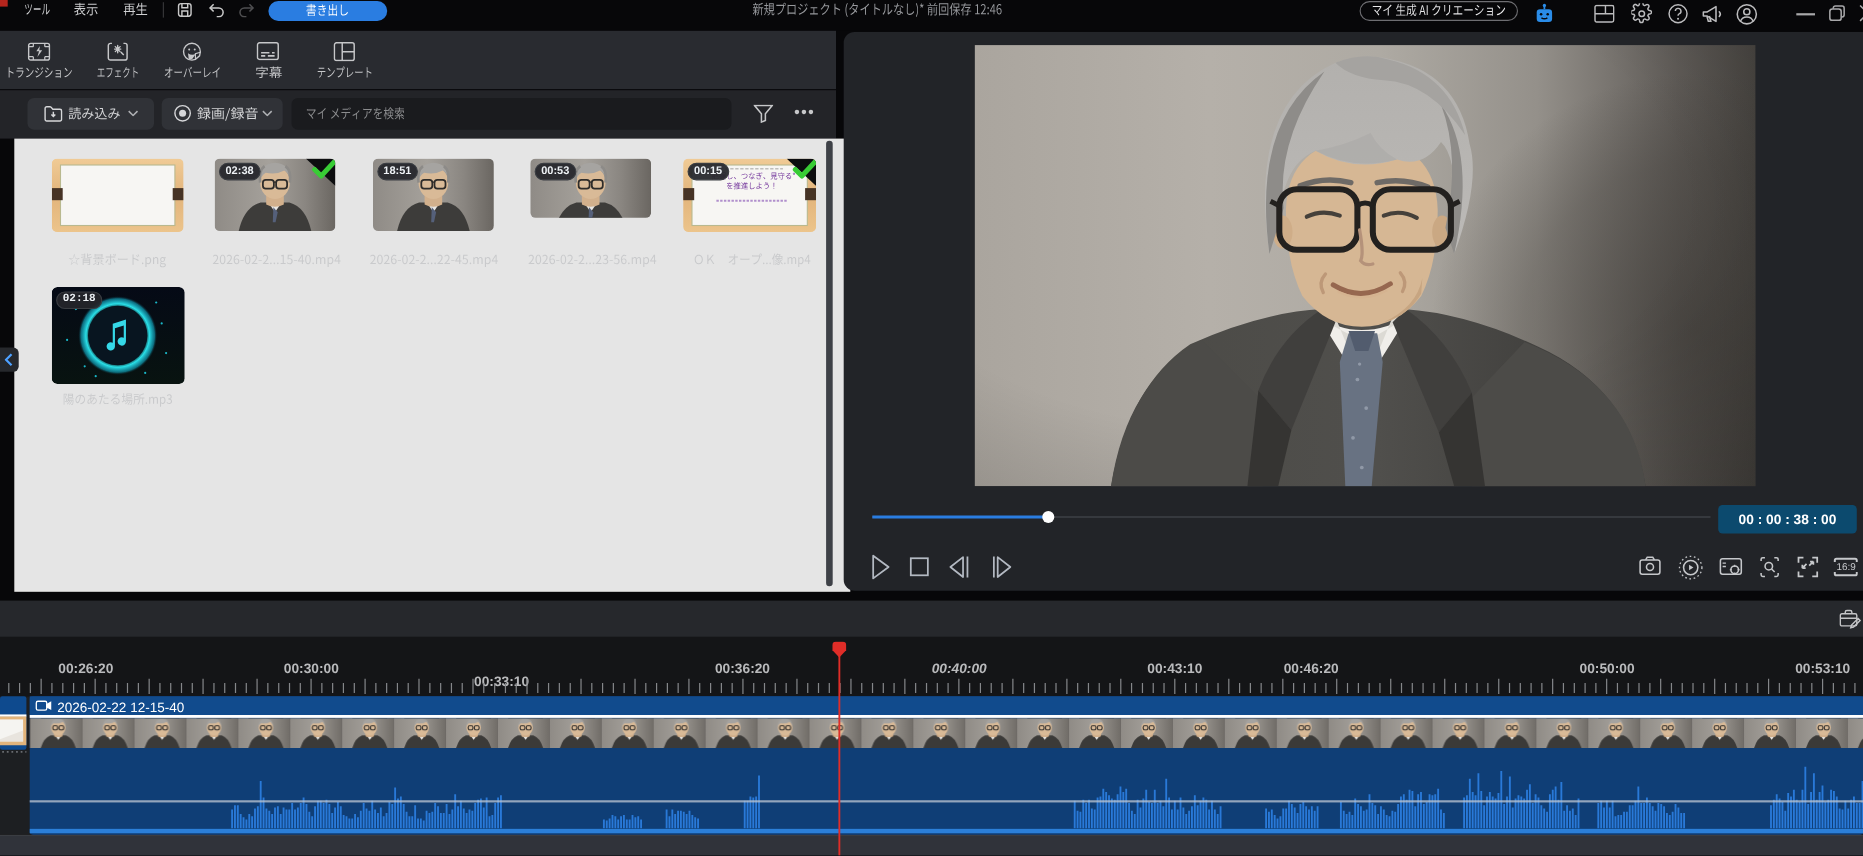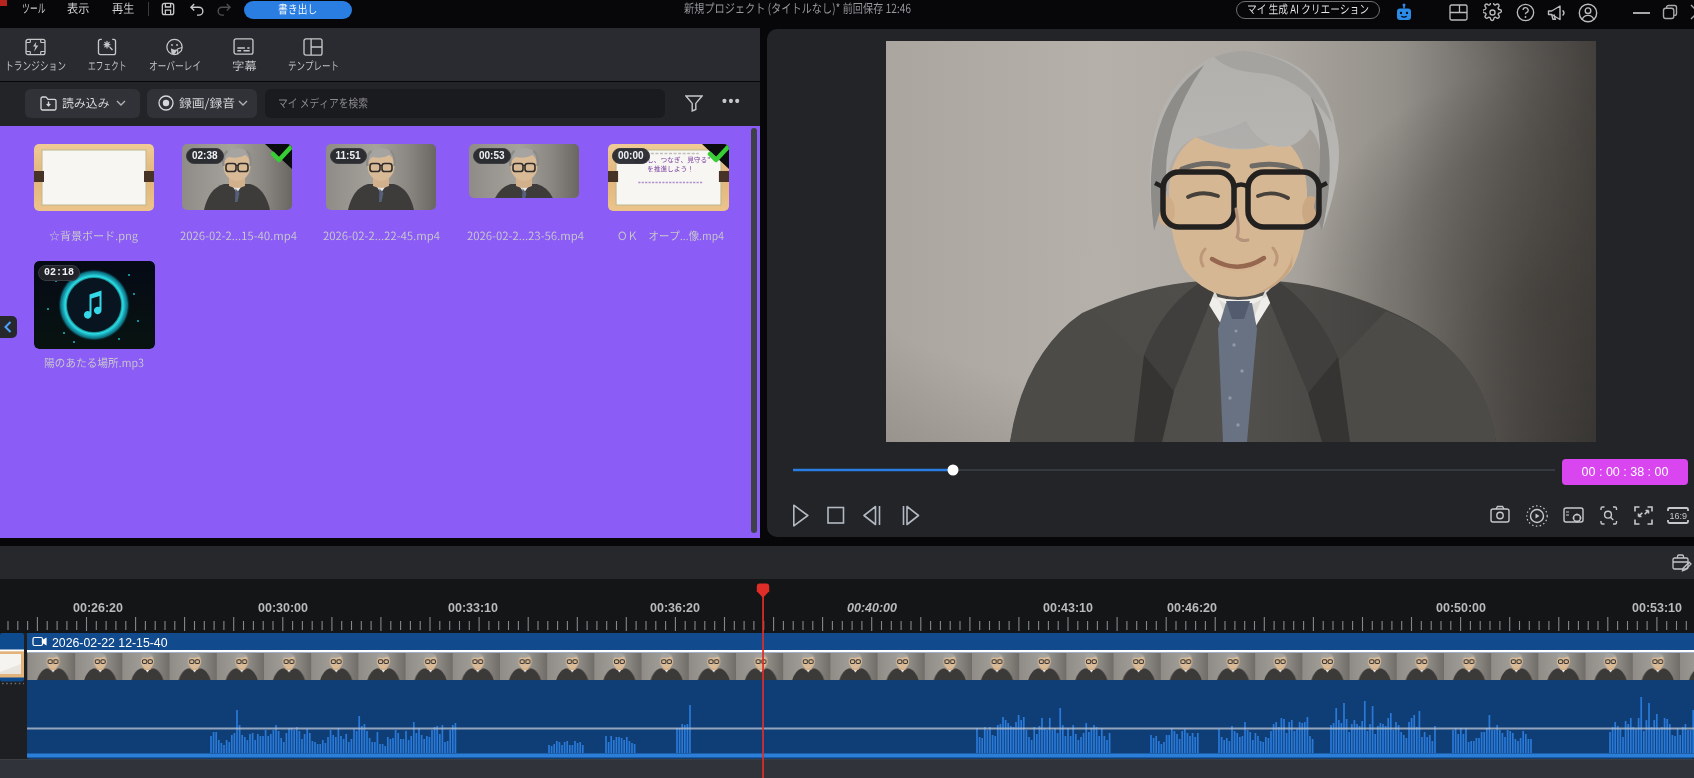--- a/index.html
+++ b/index.html
@@ -1,29 +1,29 @@
 <!DOCTYPE html>
 <html><head><meta charset="utf-8"><style>
 html,body{margin:0;padding:0;width:1694px;height:778px;overflow:hidden;background:#101113;font-family:"Liberation Sans",sans-serif;}
 *{box-sizing:border-box;}
 .abs{position:absolute;}
 #stage{position:relative;width:1694px;height:778px;background:#070709;overflow:hidden;}
 #tabbar{left:0;top:28px;width:760px;height:53px;background:#292b30;}
 #toolrow{left:0;top:82px;width:760px;height:44px;background:#232428;}
 .tbtn{position:absolute;top:7px;height:29px;background:#303237;border-radius:6px;}
 #search{position:absolute;left:265px;top:7px;width:400px;height:29px;background:#1a1b1e;border-radius:6px;}
-#media{left:0;top:126px;width:760px;height:412px;background:#8b5cf6;}
+#media{left:13px;top:126px;width:760px;height:412px;background:#e5e5e5;}
 .thumb{position:absolute;border-radius:5px;overflow:hidden;}
 .dur{position:absolute;left:4px;top:4px;background:#24262bee;border:1px solid #3a3d42;border-radius:8px;color:#eef2f6;font-size:10px;padding:0 5px;line-height:14px;font-weight:bold;}
 .check{position:absolute;right:0;top:0;}
 #collapse{position:absolute;left:0px;top:316px;width:17px;height:22px;background:#26282c;border-radius:0 5px 5px 0;}
 #lscroll{position:absolute;left:751px;top:128px;width:6px;height:405px;background:#3e4147;border-radius:3px;}
 #preview{left:767px;top:29px;width:927px;height:508px;background:#222428;border-radius:10px 0 0 10px;}
 #videobox{position:absolute;left:119px;top:12px;width:710px;height:401px;}
-#timebox{position:absolute;left:795px;top:430px;width:126px;height:26px;background:#d946ef;border-radius:4px;color:#fff;font-size:12.5px;text-align:center;line-height:26px;}
+#timebox{position:absolute;left:795px;top:430px;width:126px;height:26px;background:#0c4a6e;border-radius:4px;color:#fff;font-size:12.5px;text-align:center;line-height:26px;font-weight:bold;}
 #tltool{left:0;top:546px;width:1694px;height:33px;background:#26282c;}
 #ruler{left:0;top:579px;width:1694px;height:54px;background:#141517;}
 .rlabel{position:absolute;top:22px;color:#b9babc;font-size:12.5px;font-weight:bold;transform:translateX(-50%);}
 #track{left:0;top:633px;width:1694px;height:126px;background:#1d1f22;}
 #statusbar{left:0;top:759px;width:1694px;height:19px;background:#30333a;border-top:1px solid #3a3d42;}
 #playhead{left:756px;top:583px;width:14px;height:195px;z-index:30;}
 .icon{position:absolute;}
 </style></head><body>
 <div id="stage">
     <div class="abs" style="left:0;top:0;width:1694px;height:28px;background:#070709;">
@@ -228,21 +228,21 @@
           <path d="M22 66 Q27 44 42 40 L68 40 Q83 44 88 66 Z" fill="#3d3c3a"></path>
           <path d="M49 40 L55 49 61 40 Z" fill="#e8e6e2"></path>
           <path d="M53.5 44.5 L57.5 49 55.5 58 53 58 Z" fill="#55607a"></path>
           <path d="M47 32 h16 v10 q-8 4 -16 0 z" fill="#d2b08c"></path>
           <ellipse cx="55" cy="22" rx="13.5" ry="15" fill="#d9ba97"></ellipse>
           <path d="M41 22 Q40.5 4.5 55 4 Q69.5 4.5 69 22 Q69 14 63.5 11 Q56.5 15 46.5 13 Q42 16 41 22Z" fill="#a6a4a1"></path>
           <path d="M41.5 22 q-1.5-11 4-15 M68.5 22 q1.5-11-4-15" stroke="#8d8b88" stroke-width="2.4" fill="none"></path>
           <rect x="44" y="19.5" width="10" height="8" rx="2.6" fill="none" stroke="#2e2c2a" stroke-width="1.6"></rect>
           <rect x="56" y="19.5" width="10" height="8" rx="2.6" fill="none" stroke="#2e2c2a" stroke-width="1.6"></rect>
           <path d="M54 21.5 h2" stroke="#2e2c2a" stroke-width="1.2"></path>
-        </svg><div class="dur">11:51</div></div>
+        </svg><div class="dur">18:51</div></div>
       <div class="thumb" style="left:469.0px;top:18px;width:110px;height:54px;"><svg width="110" height="66" viewBox="0 0 110 66" preserveAspectRatio="none">
           <defs>
             <linearGradient id="tgm3" x1="0" y1="0" x2="1" y2="0">
               <stop offset="0" stop-color="#8f8b86"></stop>
               <stop offset="0.45" stop-color="#a5a19b"></stop>
               <stop offset="0.75" stop-color="#8a8681"></stop>
               <stop offset="1" stop-color="#6a6661"></stop>
             </linearGradient>
           </defs>
           <rect width="110" height="66" fill="url(#tgm3)"></rect>
@@ -270,21 +270,21 @@
           <rect x="0" y="27" width="10" height="11" fill="#463325"></rect>
           <rect x="110" y="27" width="10" height="11" fill="#463325"></rect>
           <g transform="translate(22.4 18.6)">
             <path d="M0.7 -3.5H1.1L1.2 -4.8L1.2 -5.6H0.6L0.6 -4.8ZM2.0 -3.5H2.4L2.5 -4.8L2.5 -5.6H1.9L1.9 -4.8ZM6.3 -5.1H7.3V-2.9H6.3ZM5.8 -5.7V-0.6C5.8 0.2 6.1 0.4 6.8 0.4C7.0 0.4 8.4 0.4 8.6 0.4C9.3 0.4 9.5 0.0 9.6 -1.0C9.4 -1.0 9.2 -1.1 9.1 -1.2C9.0 -0.3 9.0 -0.1 8.6 -0.1C8.3 -0.1 7.1 -0.1 6.9 -0.1C6.4 -0.1 6.3 -0.2 6.3 -0.6V-2.3H8.7V-1.9H9.2V-5.7ZM8.7 -2.9H7.7V-5.1H8.7ZM4.3 -6.0V-4.6H3.5V-4.1H4.3V-2.5C3.9 -2.4 3.6 -2.3 3.4 -2.2L3.5 -1.7L4.3 -2.0V-0.0C4.3 0.0 4.2 0.1 4.2 0.1C4.1 0.1 3.9 0.1 3.6 0.1C3.7 0.2 3.7 0.4 3.7 0.6C4.1 0.6 4.4 0.6 4.5 0.5C4.7 0.4 4.8 0.2 4.8 -0.1V-2.1L5.6 -2.4L5.5 -2.9L4.8 -2.6V-4.1H5.5V-4.6H4.8V-6.0ZM12.5 -0.1V0.4H16.1V-0.1H14.5V-0.8H15.8V-1.2H14.5V-1.9L15.5 -2.0C15.6 -1.8 15.7 -1.7 15.8 -1.6L16.1 -1.8C15.9 -2.2 15.4 -2.7 15.1 -3.0L14.8 -2.8C14.9 -2.7 15.1 -2.5 15.2 -2.3L13.7 -2.3C13.9 -2.5 14.0 -2.8 14.1 -3.1H16.0V-3.6H12.8V-3.6V-4.0H15.9V-5.7H12.3V-3.6C12.3 -2.5 12.2 -0.9 11.6 0.2C11.7 0.3 11.9 0.4 12.0 0.5C12.6 -0.5 12.7 -2.0 12.7 -3.1H13.7C13.6 -2.8 13.4 -2.5 13.3 -2.3L12.8 -2.3L12.8 -1.8L14.1 -1.9V-1.2H12.8V-0.8H14.1V-0.1ZM12.8 -5.3H15.4V-4.5H12.8ZM10.9 -6.0V-4.6H10.0V-4.1H10.9V-2.6L9.9 -2.3L10.1 -1.8L10.9 -2.1V-0.1C10.9 0.1 10.8 0.1 10.8 0.1C10.7 0.1 10.4 0.1 10.1 0.1C10.2 0.2 10.3 0.4 10.3 0.6C10.7 0.6 10.9 0.6 11.1 0.5C11.3 0.4 11.3 0.2 11.3 -0.1V-2.2L12.1 -2.5L12.0 -3.0L11.3 -2.8V-4.1H12.0V-4.6H11.3V-6.0ZM18.6 -5.6 18.0 -5.6C18.0 -5.4 18.0 -5.1 18.0 -4.9C18.0 -4.1 18.0 -2.3 18.0 -1.2C18.0 -0.1 18.6 0.4 19.6 0.4C21.0 0.4 21.9 -0.5 22.3 -1.2L22.0 -1.7C21.5 -1.0 20.8 -0.2 19.6 -0.2C19.0 -0.2 18.5 -0.5 18.5 -1.3C18.5 -2.4 18.5 -4.1 18.6 -4.9C18.6 -5.1 18.6 -5.4 18.6 -5.6ZM24.8 0.4 25.3 -0.0C24.9 -0.5 24.3 -1.2 23.8 -1.6L23.4 -1.2C23.8 -0.8 24.4 -0.2 24.8 0.4ZM30.1 -3.8 30.4 -3.1C30.9 -3.4 32.6 -4.1 33.7 -4.1C34.6 -4.1 35.1 -3.5 35.1 -2.8C35.1 -1.3 33.5 -0.7 31.8 -0.7L32.0 -0.1C34.1 -0.2 35.7 -1.1 35.7 -2.8C35.7 -4.0 34.8 -4.7 33.7 -4.7C32.7 -4.7 31.4 -4.2 30.8 -4.0C30.6 -3.9 30.4 -3.8 30.1 -3.8ZM42.1 -3.3 42.4 -3.8C42.1 -4.0 41.4 -4.5 40.9 -4.7L40.6 -4.3C41.1 -4.1 41.8 -3.6 42.1 -3.3ZM40.4 -1.2 40.4 -0.9C40.4 -0.5 40.2 -0.2 39.7 -0.2C39.1 -0.2 38.9 -0.4 38.9 -0.7C38.9 -1.1 39.2 -1.3 39.7 -1.3C39.9 -1.3 40.2 -1.3 40.4 -1.2ZM40.8 -3.5H40.3C40.3 -3.0 40.3 -2.3 40.4 -1.7C40.2 -1.7 39.9 -1.7 39.7 -1.7C39.0 -1.7 38.4 -1.3 38.4 -0.7C38.4 0.0 39.0 0.4 39.7 0.4C40.5 0.4 40.9 -0.1 40.9 -0.7L40.9 -1.0C41.3 -0.7 41.7 -0.4 41.9 -0.2L42.2 -0.6C41.9 -1.0 41.4 -1.3 40.9 -1.5L40.8 -2.7C40.8 -3.0 40.8 -3.2 40.8 -3.5ZM39.2 -5.7 38.7 -5.8C38.7 -5.4 38.6 -4.9 38.5 -4.5C38.2 -4.5 37.9 -4.5 37.7 -4.5C37.4 -4.5 37.1 -4.5 36.9 -4.5L36.9 -4.0C37.2 -4.0 37.5 -4.0 37.7 -4.0C37.9 -4.0 38.1 -4.0 38.3 -4.0C38.0 -3.2 37.4 -2.0 36.9 -1.3L37.4 -1.0C37.9 -1.8 38.5 -3.0 38.8 -4.1C39.3 -4.1 39.7 -4.2 40.0 -4.3L40.0 -4.9C39.7 -4.7 39.3 -4.7 39.0 -4.6C39.1 -5.0 39.2 -5.5 39.2 -5.7ZM47.9 -5.8 47.6 -5.6C47.8 -5.3 48.0 -4.9 48.1 -4.6L48.5 -4.8C48.3 -5.1 48.1 -5.5 47.9 -5.8ZM48.6 -6.1 48.3 -5.9C48.5 -5.6 48.7 -5.2 48.8 -4.9L49.2 -5.1C49.0 -5.4 48.8 -5.8 48.6 -6.1ZM44.6 -1.9 44.1 -2.0C44.0 -1.7 43.9 -1.4 43.9 -1.0C43.9 -0.1 44.6 0.4 45.9 0.4C46.5 0.4 47.0 0.3 47.4 0.2L47.5 -0.3C47.0 -0.2 46.5 -0.2 45.9 -0.2C44.9 -0.2 44.4 -0.5 44.4 -1.1C44.4 -1.4 44.5 -1.6 44.6 -1.9ZM45.9 -5.0 46.0 -4.8C45.4 -4.8 44.6 -4.8 43.8 -4.9L43.8 -4.4C44.7 -4.3 45.5 -4.3 46.1 -4.3L46.3 -3.8L46.4 -3.4C45.7 -3.3 44.7 -3.3 43.7 -3.4L43.7 -2.9C44.7 -2.8 45.8 -2.8 46.6 -2.9C46.8 -2.6 46.9 -2.2 47.1 -1.9C46.9 -1.9 46.5 -2.0 46.1 -2.0L46.1 -1.6C46.6 -1.5 47.2 -1.4 47.5 -1.3L47.8 -1.8C47.7 -1.9 47.6 -2.0 47.6 -2.1C47.4 -2.3 47.2 -2.7 47.1 -3.0C47.6 -3.0 48.0 -3.1 48.3 -3.2L48.2 -3.8C47.9 -3.7 47.5 -3.5 46.9 -3.4L46.8 -3.9L46.6 -4.4C47.1 -4.4 47.5 -4.5 47.8 -4.6L47.7 -5.2C47.4 -5.0 46.9 -4.9 46.5 -4.9C46.4 -5.2 46.3 -5.5 46.3 -5.7L45.8 -5.6C45.8 -5.4 45.9 -5.2 45.9 -5.0ZM51.3 0.4 51.8 -0.0C51.4 -0.5 50.8 -1.2 50.3 -1.6L49.9 -1.2C50.3 -0.8 50.9 -0.2 51.3 0.4ZM57.8 -4.1H61.0V-3.4H57.8ZM57.8 -2.9H61.0V-2.2H57.8ZM57.8 -5.3H61.0V-4.6H57.8ZM57.4 -5.8V-1.7H58.3C58.1 -0.8 57.8 -0.2 56.4 0.1C56.5 0.2 56.6 0.4 56.7 0.6C58.2 0.2 58.6 -0.5 58.8 -1.7H59.9V-0.2C59.9 0.4 60.0 0.5 60.7 0.5C60.8 0.5 61.6 0.5 61.7 0.5C62.3 0.5 62.4 0.3 62.5 -0.8C62.4 -0.8 62.2 -0.9 62.0 -1.0C62.0 -0.1 62.0 0.0 61.7 0.0C61.5 0.0 60.9 0.0 60.7 0.0C60.4 0.0 60.4 -0.0 60.4 -0.2V-1.7H61.6V-5.8ZM64.0 -2.1C64.4 -1.7 64.8 -1.0 65.0 -0.6L65.4 -0.9C65.2 -1.3 64.8 -1.9 64.3 -2.4ZM66.8 -4.3V-3.3H63.1V-2.8H66.8V-0.1C66.8 0.0 66.7 0.1 66.6 0.1C66.5 0.1 66.0 0.1 65.5 0.0C65.6 0.2 65.7 0.4 65.7 0.6C66.3 0.6 66.7 0.6 67.0 0.5C67.2 0.4 67.3 0.2 67.3 -0.1V-2.8H69.0V-3.3H67.3V-4.3ZM63.3 -5.2V-3.7H63.8V-4.7H68.3V-3.7H68.8V-5.2H66.3V-6.0H65.8V-5.2ZM73.2 -0.2C73.1 -0.2 72.9 -0.2 72.7 -0.2C72.2 -0.2 71.8 -0.4 71.8 -0.8C71.8 -1.0 72.0 -1.2 72.3 -1.2C72.8 -1.2 73.2 -0.8 73.2 -0.2ZM71.0 -5.3 71.0 -4.7C71.1 -4.7 71.3 -4.7 71.4 -4.8C71.8 -4.8 73.1 -4.8 73.4 -4.9C73.1 -4.5 72.3 -3.8 71.9 -3.4C71.5 -3.1 70.7 -2.3 70.1 -1.8L70.5 -1.4C71.3 -2.3 71.9 -2.8 73.0 -2.8C73.9 -2.8 74.5 -2.3 74.5 -1.6C74.5 -1.0 74.2 -0.6 73.7 -0.4C73.6 -1.1 73.2 -1.6 72.3 -1.6C71.7 -1.6 71.3 -1.2 71.3 -0.7C71.3 -0.1 71.9 0.3 72.8 0.3C74.2 0.3 75.0 -0.4 75.0 -1.6C75.0 -2.6 74.3 -3.3 73.2 -3.3C72.9 -3.3 72.5 -3.3 72.2 -3.1C72.8 -3.6 73.7 -4.4 74.0 -4.7C74.1 -4.8 74.2 -4.9 74.4 -5.0L74.1 -5.4C74.0 -5.4 73.9 -5.4 73.7 -5.4C73.3 -5.3 71.8 -5.3 71.4 -5.3C71.3 -5.3 71.1 -5.3 71.0 -5.3ZM76.7 -3.5H77.1L77.2 -4.8L77.2 -5.6H76.6L76.6 -4.8ZM78.0 -3.5H78.4L78.5 -4.8L78.5 -5.6H77.9L77.9 -4.8Z" fill="#7a3fa0"></path>
           </g>
           <g transform="translate(38.8 27.6)">
             <path d="M5.8 -3.2 5.6 -3.7C5.4 -3.6 5.3 -3.5 5.1 -3.4C4.7 -3.3 4.3 -3.1 3.9 -2.9C3.8 -3.3 3.4 -3.5 3.0 -3.5C2.7 -3.5 2.3 -3.4 2.1 -3.2C2.3 -3.6 2.5 -4.0 2.7 -4.3C3.4 -4.4 4.2 -4.4 4.9 -4.6L4.9 -5.1C4.3 -5.0 3.5 -4.9 2.9 -4.9C3.0 -5.2 3.0 -5.5 3.0 -5.7L2.5 -5.7C2.5 -5.5 2.4 -5.2 2.3 -4.8L1.9 -4.8C1.6 -4.8 1.1 -4.9 0.8 -4.9V-4.4C1.1 -4.3 1.6 -4.3 1.9 -4.3H2.2C1.9 -3.8 1.5 -3.0 0.6 -2.1L1.1 -1.8C1.3 -2.1 1.5 -2.3 1.7 -2.5C2.0 -2.8 2.4 -3.0 2.8 -3.0C3.1 -3.0 3.4 -2.9 3.4 -2.6C2.6 -2.2 1.9 -1.6 1.9 -0.8C1.9 0.1 2.6 0.3 3.6 0.3C4.1 0.3 4.9 0.3 5.4 0.2L5.4 -0.4C4.8 -0.3 4.1 -0.2 3.6 -0.2C2.9 -0.2 2.4 -0.3 2.4 -0.9C2.4 -1.3 2.8 -1.7 3.4 -2.1C3.4 -1.7 3.4 -1.2 3.4 -0.9H3.9L3.9 -2.3C4.4 -2.6 4.9 -2.8 5.3 -2.9C5.4 -3.0 5.7 -3.1 5.8 -3.2ZM11.0 -2.8V-1.8H10.0V-2.8ZM10.0 -6.1C9.7 -5.0 9.2 -4.0 8.7 -3.4C8.8 -3.3 8.9 -3.0 9.0 -2.9C9.2 -3.1 9.3 -3.4 9.5 -3.6V0.6H10.0V0.2H13.0V-0.3H11.5V-1.3H12.7V-1.8H11.5V-2.8H12.7V-3.2H11.5V-4.2H12.9V-4.7H11.5C11.7 -5.1 11.9 -5.5 12.0 -5.9L11.5 -6.0C11.4 -5.6 11.2 -5.1 11.1 -4.7H10.0C10.2 -5.1 10.3 -5.5 10.5 -5.9ZM11.0 -3.2H10.0V-4.2H11.0ZM11.0 -1.3V-0.3H10.0V-1.3ZM7.8 -6.0V-4.6H6.9V-4.1H7.8V-2.5L6.8 -2.2L6.9 -1.7L7.8 -2.0V-0.1C7.8 0.0 7.8 0.1 7.7 0.1C7.6 0.1 7.3 0.1 7.0 0.1C7.1 0.2 7.2 0.4 7.2 0.6C7.6 0.6 7.9 0.6 8.1 0.5C8.2 0.4 8.3 0.2 8.3 -0.1V-2.2L9.0 -2.4L8.9 -2.9L8.3 -2.7V-4.1H8.9V-4.6H8.3V-6.0ZM13.6 -5.6C14.0 -5.2 14.5 -4.7 14.7 -4.3L15.1 -4.7C14.9 -5.0 14.4 -5.5 14.0 -5.9ZM14.9 -3.2H13.6V-2.7H14.4V-0.8C14.1 -0.5 13.8 -0.2 13.5 -0.0L13.7 0.5C14.1 0.2 14.4 -0.1 14.7 -0.4C15.1 0.2 15.7 0.4 16.6 0.4C17.3 0.5 18.7 0.5 19.5 0.4C19.5 0.3 19.6 0.0 19.6 -0.1C18.8 -0.1 17.3 -0.0 16.6 -0.1C15.8 -0.1 15.2 -0.3 14.9 -0.9ZM16.3 -6.0C16.0 -5.1 15.4 -4.3 14.8 -3.7C14.9 -3.6 15.1 -3.4 15.2 -3.3C15.4 -3.5 15.6 -3.7 15.8 -3.9V-0.8H19.5V-1.2H17.9V-2.0H19.2V-2.5H17.9V-3.2H19.2V-3.7H17.9V-4.4H19.4V-4.9H18.0C18.1 -5.2 18.2 -5.5 18.4 -5.9L17.8 -6.0C17.8 -5.7 17.6 -5.3 17.5 -4.9H16.4C16.6 -5.2 16.7 -5.6 16.8 -5.9ZM16.2 -3.2H17.4V-2.5H16.2ZM16.2 -3.7V-4.4H17.4V-3.7ZM16.2 -2.0H17.4V-1.2H16.2ZM22.1 -5.6 21.5 -5.6C21.5 -5.4 21.5 -5.1 21.5 -4.9C21.5 -4.1 21.4 -2.3 21.4 -1.2C21.4 -0.1 22.1 0.4 23.1 0.4C24.5 0.4 25.4 -0.5 25.8 -1.2L25.4 -1.7C25.0 -1.0 24.3 -0.2 23.1 -0.2C22.4 -0.2 22.0 -0.5 22.0 -1.3C22.0 -2.4 22.0 -4.1 22.1 -4.9C22.1 -5.1 22.1 -5.4 22.1 -5.6ZM29.6 -1.4 29.6 -1.0C29.6 -0.5 29.4 -0.2 28.9 -0.2C28.2 -0.2 27.9 -0.4 27.9 -0.8C27.9 -1.2 28.3 -1.5 28.9 -1.5C29.2 -1.5 29.4 -1.5 29.6 -1.4ZM30.1 -5.7H29.5C29.5 -5.5 29.5 -5.2 29.5 -4.9C29.5 -4.6 29.5 -4.0 29.5 -3.6C29.5 -3.2 29.5 -2.5 29.6 -1.9C29.4 -2.0 29.2 -2.0 29.0 -2.0C27.9 -2.0 27.3 -1.5 27.3 -0.8C27.3 0.0 28.0 0.3 28.9 0.3C29.8 0.3 30.1 -0.2 30.1 -0.8L30.1 -1.2C30.8 -1.0 31.4 -0.5 31.8 -0.1L32.2 -0.6C31.7 -1.1 30.9 -1.6 30.1 -1.8C30.1 -2.4 30.0 -3.1 30.0 -3.6V-3.7C30.6 -3.7 31.4 -3.7 32.0 -3.8L32.0 -4.3C31.4 -4.3 30.6 -4.2 30.0 -4.2V-4.9C30.0 -5.2 30.1 -5.5 30.1 -5.7ZM37.9 -2.4C37.9 -1.1 36.8 -0.4 35.1 -0.2L35.4 0.3C37.2 0.1 38.5 -0.8 38.5 -2.4C38.5 -3.4 37.8 -4.0 36.8 -4.0C36.0 -4.0 35.3 -3.7 34.8 -3.6C34.6 -3.6 34.4 -3.5 34.2 -3.5L34.4 -2.9C34.6 -2.9 34.7 -3.0 34.9 -3.1C35.3 -3.2 36.0 -3.4 36.8 -3.4C37.4 -3.4 37.9 -3.0 37.9 -2.4ZM35.1 -5.6 35.0 -5.1C35.8 -4.9 37.1 -4.8 37.8 -4.8L37.9 -5.3C37.3 -5.3 35.8 -5.5 35.1 -5.6ZM42.8 -1.7H43.3L43.4 -4.5L43.4 -5.4H42.7L42.7 -4.5ZM43.1 0.0C43.3 0.0 43.5 -0.2 43.5 -0.4C43.5 -0.7 43.3 -0.9 43.1 -0.9C42.8 -0.9 42.6 -0.7 42.6 -0.4C42.6 -0.2 42.8 0.0 43.1 0.0Z" fill="#7a3fa0"></path>
           </g>
           <path d="M30 38.5 h64" stroke="#9a6fc0" stroke-width="1.6" stroke-dasharray="2.2 1.2" opacity="0.75"></path>
           <path d="M38 9.5 h52" stroke="#9a9a98" stroke-width="1.4" stroke-dasharray="3 1.5" opacity="0.6"></path>
-        </svg><div class="dur">00:00</div><svg class="check" width="27" height="25" viewBox="0 0 27 25">
+        </svg><div class="dur">00:15</div><svg class="check" width="27" height="25" viewBox="0 0 27 25">
           <path d="M0 0 H27 V25 Z" fill="#0c0d0f"></path>
           <path d="M8 10 l6 6 L26 3" fill="none" stroke="#38cc35" stroke-width="4.5" stroke-linecap="round" stroke-linejoin="round"></path>
         </svg></div>
       <svg class="abs" style="left:49.0px;top:104.0px;" width="91" height="16" viewBox="0 0 91 16">
         <path transform="translate(0 10.1)" d="M5.5 -9.4 4.3 -5.6H0.4L0.4 -5.5L3.5 -3.2L2.3 0.7L2.4 0.7L5.5 -1.7L8.7 0.7L8.7 0.7L7.5 -3.2L10.6 -5.5L10.6 -5.6H6.7L5.6 -9.4ZM2.5 -5.2H4.6L5.2 -7.2L5.5 -8.3H5.5L5.8 -7.2L6.5 -5.2H8.5L9.6 -5.2V-5.2L8.7 -4.6L7.0 -3.3L7.6 -1.4L8.1 -0.2L8.0 -0.2L7.1 -1.0L5.5 -2.2L4.0 -1.0L3.0 -0.2L3.0 -0.2L3.4 -1.4L4.0 -3.3L2.4 -4.6L1.4 -5.2V-5.2ZM19.1 -4.3V-3.4H14.0V-4.3ZM13.2 -5.0V0.9H14.0V-1.1H19.1V-0.0C19.1 0.1 19.1 0.2 18.9 0.2C18.7 0.2 18.1 0.2 17.4 0.2C17.5 0.4 17.7 0.7 17.7 0.9C18.6 0.9 19.2 0.9 19.5 0.8C19.8 0.7 20.0 0.4 20.0 -0.0V-5.0ZM14.0 -2.7H19.1V-1.7H14.0ZM14.7 -9.7V-8.7H11.9V-8.0H14.7V-6.9C13.5 -6.7 12.4 -6.5 11.6 -6.4L11.8 -5.7L14.7 -6.2V-5.4H15.5V-9.7ZM17.1 -9.7V-6.6C17.1 -5.7 17.4 -5.5 18.4 -5.5C18.6 -5.5 20.1 -5.5 20.3 -5.5C21.1 -5.5 21.3 -5.8 21.4 -6.9C21.2 -7.0 20.9 -7.1 20.7 -7.2C20.7 -6.4 20.6 -6.2 20.2 -6.2C19.9 -6.2 18.7 -6.2 18.5 -6.2C18.0 -6.2 17.9 -6.3 17.9 -6.6V-7.5C19.0 -7.8 20.2 -8.1 21.0 -8.5L20.4 -9.1C19.8 -8.8 18.8 -8.5 17.9 -8.2V-9.7ZM24.8 -7.4H30.3V-6.6H24.8ZM24.8 -8.7H30.3V-7.9H24.8ZM25.0 -3.4H30.1V-2.2H25.0ZM29.0 -0.9C30.0 -0.4 31.2 0.2 31.9 0.7L32.4 0.1C31.8 -0.3 30.5 -1.0 29.5 -1.3ZM25.3 -1.3C24.6 -0.8 23.5 -0.2 22.5 0.1C22.7 0.2 23.0 0.6 23.2 0.7C24.1 0.3 25.3 -0.3 26.0 -1.0ZM22.7 -5.3V-4.6H32.4V-5.3H28.0V-6.0H31.2V-9.2H24.0V-6.0H27.1V-5.3ZM24.2 -4.0V-1.6H27.1V0.1C27.1 0.2 27.1 0.2 27.0 0.2C26.8 0.3 26.3 0.3 25.7 0.2C25.8 0.4 25.9 0.7 25.9 0.9C26.7 0.9 27.2 0.9 27.6 0.8C27.9 0.7 28.0 0.5 28.0 0.1V-1.6H31.0V-4.0ZM41.4 -9.1 40.8 -8.8C41.1 -8.4 41.4 -7.7 41.7 -7.3L42.3 -7.5C42.0 -8.0 41.6 -8.7 41.4 -9.1ZM42.7 -9.4 42.1 -9.2C42.4 -8.7 42.7 -8.1 43.0 -7.6L43.6 -7.9C43.4 -8.3 43.0 -9.0 42.7 -9.4ZM36.6 -4.2 35.9 -4.6C35.4 -3.7 34.5 -2.3 33.7 -1.6L34.5 -1.1C35.1 -1.8 36.2 -3.2 36.6 -4.2ZM41.2 -4.6 40.5 -4.2C41.1 -3.5 41.9 -2.0 42.3 -1.1L43.1 -1.6C42.7 -2.4 41.8 -3.9 41.2 -4.6ZM34.1 -6.9V-6.0C34.4 -6.0 34.7 -6.0 35.0 -6.0H38.1V-5.9C38.1 -5.4 38.1 -1.4 38.1 -0.8C38.1 -0.5 38.0 -0.4 37.7 -0.4C37.4 -0.4 36.9 -0.4 36.4 -0.5L36.5 0.4C36.9 0.5 37.6 0.5 38.0 0.5C38.7 0.5 39.0 0.2 39.0 -0.4C39.0 -1.2 39.0 -5.0 39.0 -5.9V-6.0H41.9C42.2 -6.0 42.5 -6.0 42.8 -6.0V-6.9C42.5 -6.9 42.2 -6.9 41.9 -6.9H39.0V-8.0C39.0 -8.3 39.0 -8.7 39.1 -8.9H38.0C38.1 -8.7 38.1 -8.3 38.1 -8.1V-6.9H35.0C34.7 -6.9 34.4 -6.9 34.1 -6.9ZM45.2 -5.0V-3.9C45.6 -3.9 46.2 -3.9 46.8 -3.9C47.6 -3.9 52.0 -3.9 52.8 -3.9C53.3 -3.9 53.8 -3.9 54.0 -3.9V-5.0C53.8 -5.0 53.4 -4.9 52.8 -4.9C52.0 -4.9 47.6 -4.9 46.8 -4.9C46.1 -4.9 45.6 -5.0 45.2 -5.0ZM62.4 -8.3 61.8 -8.0C62.1 -7.5 62.5 -6.8 62.7 -6.2L63.4 -6.5C63.1 -7.1 62.6 -7.9 62.4 -8.3ZM63.7 -8.9 63.1 -8.6C63.5 -8.1 63.8 -7.4 64.1 -6.8L64.7 -7.2C64.5 -7.7 64.0 -8.5 63.7 -8.9ZM58.5 -0.9C58.5 -0.4 58.5 0.1 58.4 0.5H59.5C59.5 0.1 59.4 -0.5 59.4 -0.9V-4.6C60.6 -4.3 62.5 -3.5 63.7 -2.8L64.1 -3.8C63.0 -4.4 60.9 -5.2 59.4 -5.7V-7.6C59.4 -7.9 59.5 -8.4 59.5 -8.8H58.4C58.5 -8.4 58.5 -7.9 58.5 -7.6C58.5 -6.6 58.5 -1.5 58.5 -0.9ZM67.7 0.1C68.1 0.1 68.4 -0.2 68.4 -0.6C68.4 -1.1 68.1 -1.4 67.7 -1.4C67.3 -1.4 67.0 -1.1 67.0 -0.6C67.0 -0.2 67.3 0.1 67.7 0.1ZM70.2 2.6H71.2V0.5L71.2 -0.6C71.8 -0.1 72.3 0.1 72.9 0.1C74.2 0.1 75.5 -1.1 75.5 -3.2C75.5 -5.2 74.6 -6.4 73.1 -6.4C72.4 -6.4 71.7 -6.0 71.2 -5.5H71.2L71.1 -6.2H70.2ZM72.7 -0.7C72.3 -0.7 71.8 -0.9 71.2 -1.4V-4.7C71.8 -5.2 72.3 -5.5 72.8 -5.5C74.0 -5.5 74.4 -4.6 74.4 -3.2C74.4 -1.7 73.7 -0.7 72.7 -0.7ZM77.1 0.0H78.1V-4.5C78.7 -5.2 79.1 -5.5 79.7 -5.5C80.5 -5.5 80.9 -5.0 80.9 -3.8V0.0H81.9V-4.0C81.9 -5.5 81.3 -6.4 80.0 -6.4C79.2 -6.4 78.6 -5.9 78.0 -5.3H78.0L77.9 -6.2H77.1ZM85.8 2.9C87.7 2.9 88.8 1.9 88.8 0.7C88.8 -0.3 88.1 -0.8 86.8 -0.8H85.6C84.8 -0.8 84.5 -1.1 84.5 -1.4C84.5 -1.8 84.7 -2.0 84.9 -2.2C85.2 -2.1 85.5 -2.0 85.8 -2.0C87.0 -2.0 88.0 -2.8 88.0 -4.2C88.0 -4.7 87.8 -5.2 87.5 -5.4H88.7V-6.2H86.7C86.4 -6.3 86.1 -6.4 85.8 -6.4C84.6 -6.4 83.6 -5.5 83.6 -4.2C83.6 -3.4 84.0 -2.8 84.3 -2.5V-2.4C84.0 -2.2 83.7 -1.8 83.7 -1.3C83.7 -0.8 83.9 -0.5 84.2 -0.3V-0.2C83.7 0.1 83.3 0.7 83.3 1.2C83.3 2.3 84.4 2.9 85.8 2.9ZM85.8 -2.7C85.1 -2.7 84.5 -3.3 84.5 -4.2C84.5 -5.1 85.1 -5.6 85.8 -5.6C86.5 -5.6 87.1 -5.1 87.1 -4.2C87.1 -3.3 86.5 -2.7 85.8 -2.7ZM86.0 2.2C84.9 2.2 84.2 1.7 84.2 1.1C84.2 0.7 84.4 0.3 84.8 0.0C85.1 0.1 85.4 0.1 85.6 0.1H86.6C87.4 0.1 87.9 0.3 87.9 0.9C87.9 1.5 87.1 2.2 86.0 2.2Z" fill="#c9cacc"></path>
       </svg>
       <svg class="abs" style="left:179.5px;top:104.0px;" width="119" height="16" viewBox="0 0 119 16">
         <path transform="translate(0 10.1)" d="M0.5 0.0H5.7V-0.9H3.4C3.0 -0.9 2.5 -0.9 2.1 -0.8C4.0 -2.7 5.3 -4.4 5.3 -6.1C5.3 -7.6 4.4 -8.6 2.9 -8.6C1.8 -8.6 1.1 -8.1 0.5 -7.3L1.1 -6.8C1.5 -7.3 2.1 -7.7 2.8 -7.7C3.8 -7.7 4.3 -7.0 4.3 -6.1C4.3 -4.6 3.1 -2.9 0.5 -0.6ZM9.4 0.1C11.0 0.1 12.0 -1.3 12.0 -4.2C12.0 -7.2 11.0 -8.6 9.4 -8.6C7.8 -8.6 6.8 -7.2 6.8 -4.2C6.8 -1.3 7.8 0.1 9.4 0.1ZM9.4 -0.7C8.5 -0.7 7.8 -1.8 7.8 -4.2C7.8 -6.7 8.5 -7.8 9.4 -7.8C10.3 -7.8 11.0 -6.7 11.0 -4.2C11.0 -1.8 10.3 -0.7 9.4 -0.7ZM13.0 0.0H18.2V-0.9H15.9C15.5 -0.9 15.0 -0.9 14.6 -0.8C16.5 -2.7 17.8 -4.4 17.8 -6.1C17.8 -7.6 16.9 -8.6 15.4 -8.6C14.4 -8.6 13.7 -8.1 13.0 -7.3L13.6 -6.8C14.1 -7.3 14.6 -7.7 15.3 -7.7C16.3 -7.7 16.8 -7.0 16.8 -6.1C16.8 -4.6 15.6 -2.9 13.0 -0.6ZM22.2 0.1C23.5 0.1 24.6 -1.0 24.6 -2.6C24.6 -4.4 23.7 -5.2 22.3 -5.2C21.6 -5.2 20.9 -4.9 20.4 -4.2C20.5 -6.8 21.4 -7.7 22.5 -7.7C23.0 -7.7 23.5 -7.5 23.9 -7.1L24.4 -7.7C24.0 -8.2 23.4 -8.6 22.5 -8.6C20.9 -8.6 19.4 -7.3 19.4 -4.0C19.4 -1.2 20.6 0.1 22.2 0.1ZM20.4 -3.4C21.0 -4.2 21.6 -4.5 22.1 -4.5C23.1 -4.5 23.6 -3.7 23.6 -2.6C23.6 -1.4 23.0 -0.7 22.2 -0.7C21.2 -0.7 20.5 -1.6 20.4 -3.4ZM25.6 -2.8H28.5V-3.6H25.6ZM32.1 0.1C33.7 0.1 34.7 -1.3 34.7 -4.2C34.7 -7.2 33.7 -8.6 32.1 -8.6C30.6 -8.6 29.6 -7.2 29.6 -4.2C29.6 -1.3 30.6 0.1 32.1 0.1ZM32.1 -0.7C31.2 -0.7 30.6 -1.8 30.6 -4.2C30.6 -6.7 31.2 -7.8 32.1 -7.8C33.1 -7.8 33.7 -6.7 33.7 -4.2C33.7 -1.8 33.1 -0.7 32.1 -0.7ZM35.8 0.0H41.0V-0.9H38.7C38.3 -0.9 37.7 -0.9 37.3 -0.8C39.3 -2.7 40.6 -4.4 40.6 -6.1C40.6 -7.6 39.6 -8.6 38.2 -8.6C37.1 -8.6 36.4 -8.1 35.7 -7.3L36.3 -6.8C36.8 -7.3 37.4 -7.7 38.0 -7.7C39.1 -7.7 39.6 -7.0 39.6 -6.1C39.6 -4.6 38.4 -2.9 35.8 -0.6ZM42.0 -2.8H44.9V-3.6H42.0ZM45.9 0.0H51.2V-0.9H48.9C48.4 -0.9 47.9 -0.9 47.5 -0.8C49.4 -2.7 50.8 -4.4 50.8 -6.1C50.8 -7.6 49.8 -8.6 48.3 -8.6C47.3 -8.6 46.6 -8.1 45.9 -7.3L46.5 -6.8C47.0 -7.3 47.5 -7.7 48.2 -7.7C49.2 -7.7 49.7 -7.0 49.7 -6.1C49.7 -4.6 48.5 -2.9 45.9 -0.6ZM53.3 0.1C53.7 0.1 54.0 -0.2 54.0 -0.6C54.0 -1.1 53.7 -1.4 53.3 -1.4C52.9 -1.4 52.5 -1.1 52.5 -0.6C52.5 -0.2 52.9 0.1 53.3 0.1ZM56.4 0.1C56.8 0.1 57.2 -0.2 57.2 -0.6C57.2 -1.1 56.8 -1.4 56.4 -1.4C56.0 -1.4 55.7 -1.1 55.7 -0.6C55.7 -0.2 56.0 0.1 56.4 0.1ZM59.6 0.1C60.0 0.1 60.3 -0.2 60.3 -0.6C60.3 -1.1 60.0 -1.4 59.6 -1.4C59.1 -1.4 58.8 -1.1 58.8 -0.6C58.8 -0.2 59.1 0.1 59.6 0.1ZM62.1 0.0H66.7V-0.9H65.0V-8.4H64.2C63.8 -8.2 63.2 -8.0 62.5 -7.8V-7.2H64.0V-0.9H62.1ZM70.4 0.1C71.8 0.1 73.1 -0.9 73.1 -2.7C73.1 -4.6 71.9 -5.4 70.6 -5.4C70.1 -5.4 69.7 -5.3 69.3 -5.1L69.6 -7.5H72.7V-8.4H68.6L68.4 -4.5L68.9 -4.1C69.4 -4.5 69.8 -4.6 70.3 -4.6C71.3 -4.6 72.0 -3.9 72.0 -2.7C72.0 -1.5 71.2 -0.7 70.3 -0.7C69.3 -0.7 68.7 -1.2 68.2 -1.7L67.7 -1.0C68.3 -0.4 69.1 0.1 70.4 0.1ZM74.2 -2.8H77.1V-3.6H74.2ZM81.4 0.0H82.4V-2.3H83.5V-3.2H82.4V-8.4H81.3L77.8 -3.0V-2.3H81.4ZM81.4 -3.2H78.9L80.8 -6.0C81.0 -6.5 81.2 -6.9 81.4 -7.3H81.5C81.5 -6.9 81.4 -6.2 81.4 -5.8ZM87.0 0.1C88.6 0.1 89.6 -1.3 89.6 -4.2C89.6 -7.2 88.6 -8.6 87.0 -8.6C85.4 -8.6 84.4 -7.2 84.4 -4.2C84.4 -1.3 85.4 0.1 87.0 0.1ZM87.0 -0.7C86.1 -0.7 85.4 -1.8 85.4 -4.2C85.4 -6.7 86.1 -7.8 87.0 -7.8C87.9 -7.8 88.6 -6.7 88.6 -4.2C88.6 -1.8 87.9 -0.7 87.0 -0.7ZM91.7 0.1C92.1 0.1 92.4 -0.2 92.4 -0.6C92.4 -1.1 92.1 -1.4 91.7 -1.4C91.3 -1.4 91.0 -1.1 91.0 -0.6C91.0 -0.2 91.3 0.1 91.7 0.1ZM94.3 0.0H95.3V-4.5C95.9 -5.2 96.4 -5.5 96.9 -5.5C97.7 -5.5 98.0 -5.0 98.0 -3.8V0.0H99.1V-4.5C99.6 -5.2 100.1 -5.5 100.6 -5.5C101.4 -5.5 101.7 -5.0 101.7 -3.8V0.0H102.8V-4.0C102.8 -5.5 102.2 -6.4 100.9 -6.4C100.2 -6.4 99.5 -5.9 98.9 -5.2C98.6 -5.9 98.1 -6.4 97.2 -6.4C96.5 -6.4 95.8 -5.9 95.3 -5.3H95.3L95.2 -6.2H94.3ZM104.8 2.6H105.8V0.5L105.8 -0.6C106.3 -0.1 106.9 0.1 107.5 0.1C108.9 0.1 110.1 -1.1 110.1 -3.2C110.1 -5.2 109.3 -6.4 107.7 -6.4C107.0 -6.4 106.3 -6.0 105.7 -5.5H105.7L105.6 -6.2H104.8ZM107.3 -0.7C106.9 -0.7 106.3 -0.9 105.8 -1.4V-4.7C106.4 -5.2 106.9 -5.5 107.4 -5.5C108.6 -5.5 109.1 -4.6 109.1 -3.2C109.1 -1.7 108.3 -0.7 107.3 -0.7ZM114.6 0.0H115.5V-2.3H116.6V-3.2H115.5V-8.4H114.4L111.0 -3.0V-2.3H114.6ZM114.6 -3.2H112.0L113.9 -6.0C114.2 -6.5 114.4 -6.9 114.6 -7.3H114.6C114.6 -6.9 114.6 -6.2 114.6 -5.8Z" fill="#c9cacc"></path>
       </svg>
       <svg class="abs" style="left:323.0px;top:104.0px;" width="119" height="16" viewBox="0 0 119 16">
@@ -468,23 +468,23 @@
         </g>
 </svg>
     </div>
     <div class="abs" id="tltool">
       <svg class="icon" style="left:1672px;top:7px" width="20" height="20" viewBox="0 0 20 20" fill="none" stroke="#c3c4c6" stroke-width="1.3">
         <rect x="1" y="5" width="15" height="11" rx="1.5"></rect>
         <path d="M5.5 5V3.5a1.5 1.5 0 0 1 1.5-1.5h3a1.5 1.5 0 0 1 1.5 1.5V5M1 9h15M19 11l-6 6-2.5.7.7-2.5 6-6z"></path>
       </svg>
     </div>
     <div class="abs" id="ruler">
-      <span class="rlabel" style="left:98px;">00:26:20</span>
+      <span class="rlabel" style="left:78px;">00:26:20</span>
       <span class="rlabel" style="left:283px;">00:30:00</span>
-      <span class="rlabel" style="left:473px;">00:33:10</span>
+      <span class="rlabel" style="left:456px;margin-top:12px;">00:33:10</span>
       <span class="rlabel" style="left:675px;">00:36:20</span>
       <span class="rlabel" style="left:872px;font-style:italic;">00:40:00</span>
       <span class="rlabel" style="left:1068px;">00:43:10</span>
       <span class="rlabel" style="left:1192px;">00:46:20</span>
       <span class="rlabel" style="left:1461px;">00:50:00</span>
       <span class="rlabel" style="left:1657px;">00:53:10</span>
     </div>
     <div class="abs" id="track"></div>
     <svg class="abs" style="left:0;top:579px" width="1694" height="199" viewBox="0 579 1694 199">
       <defs>

